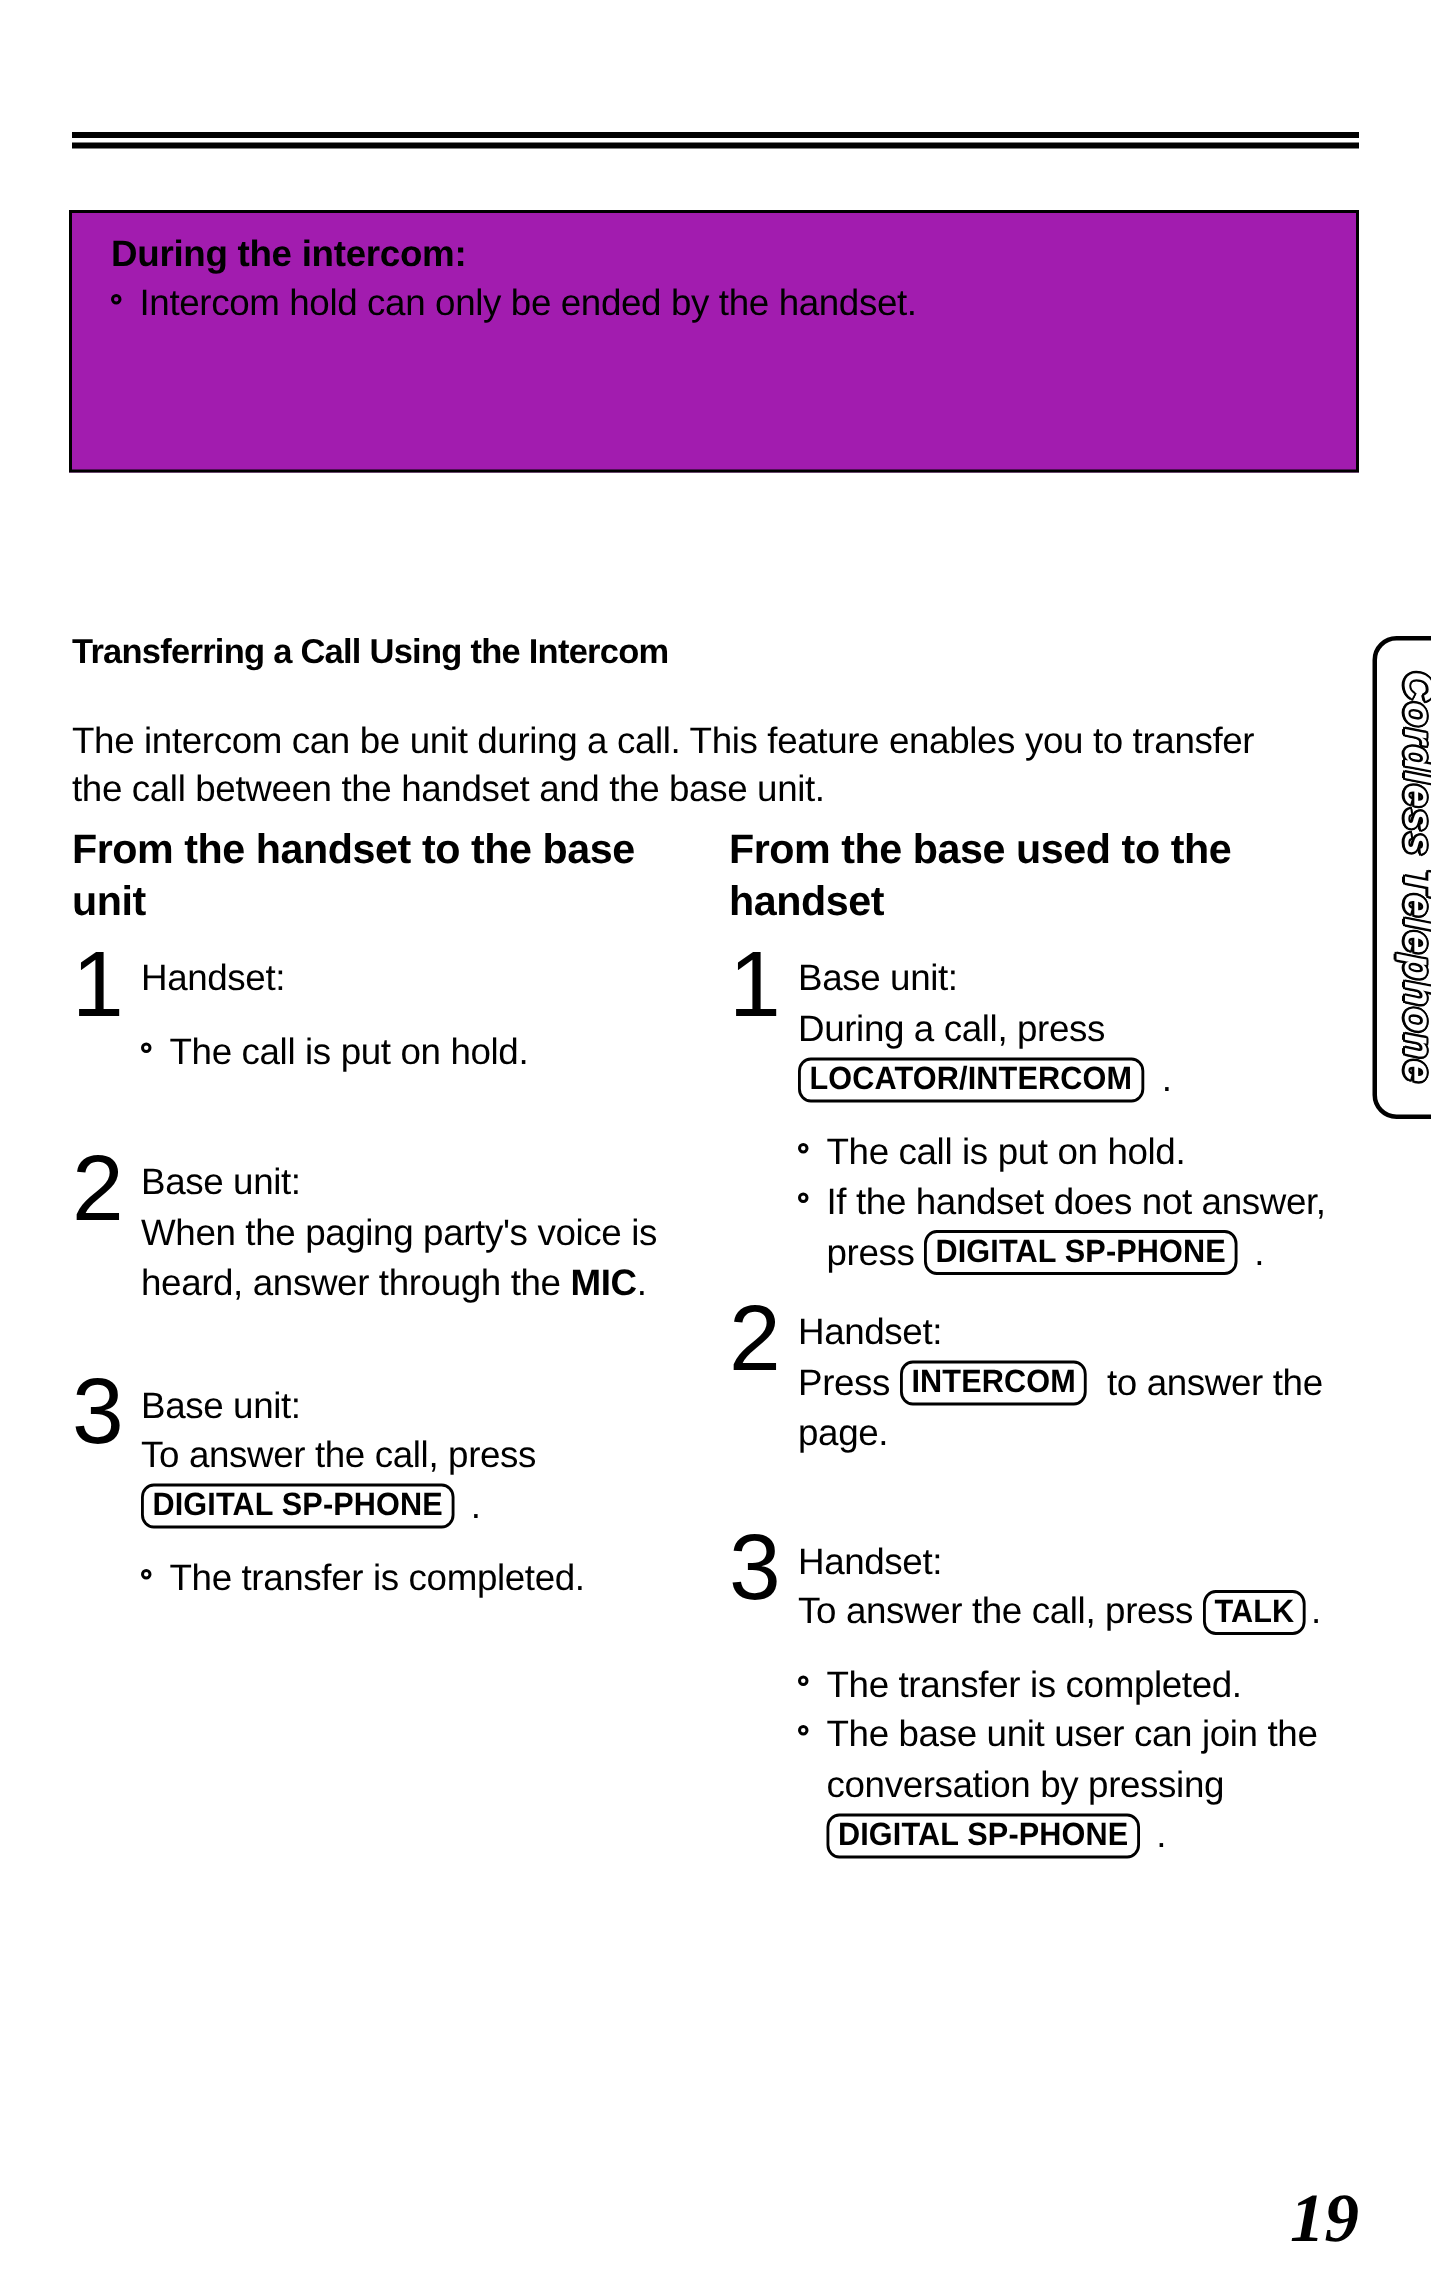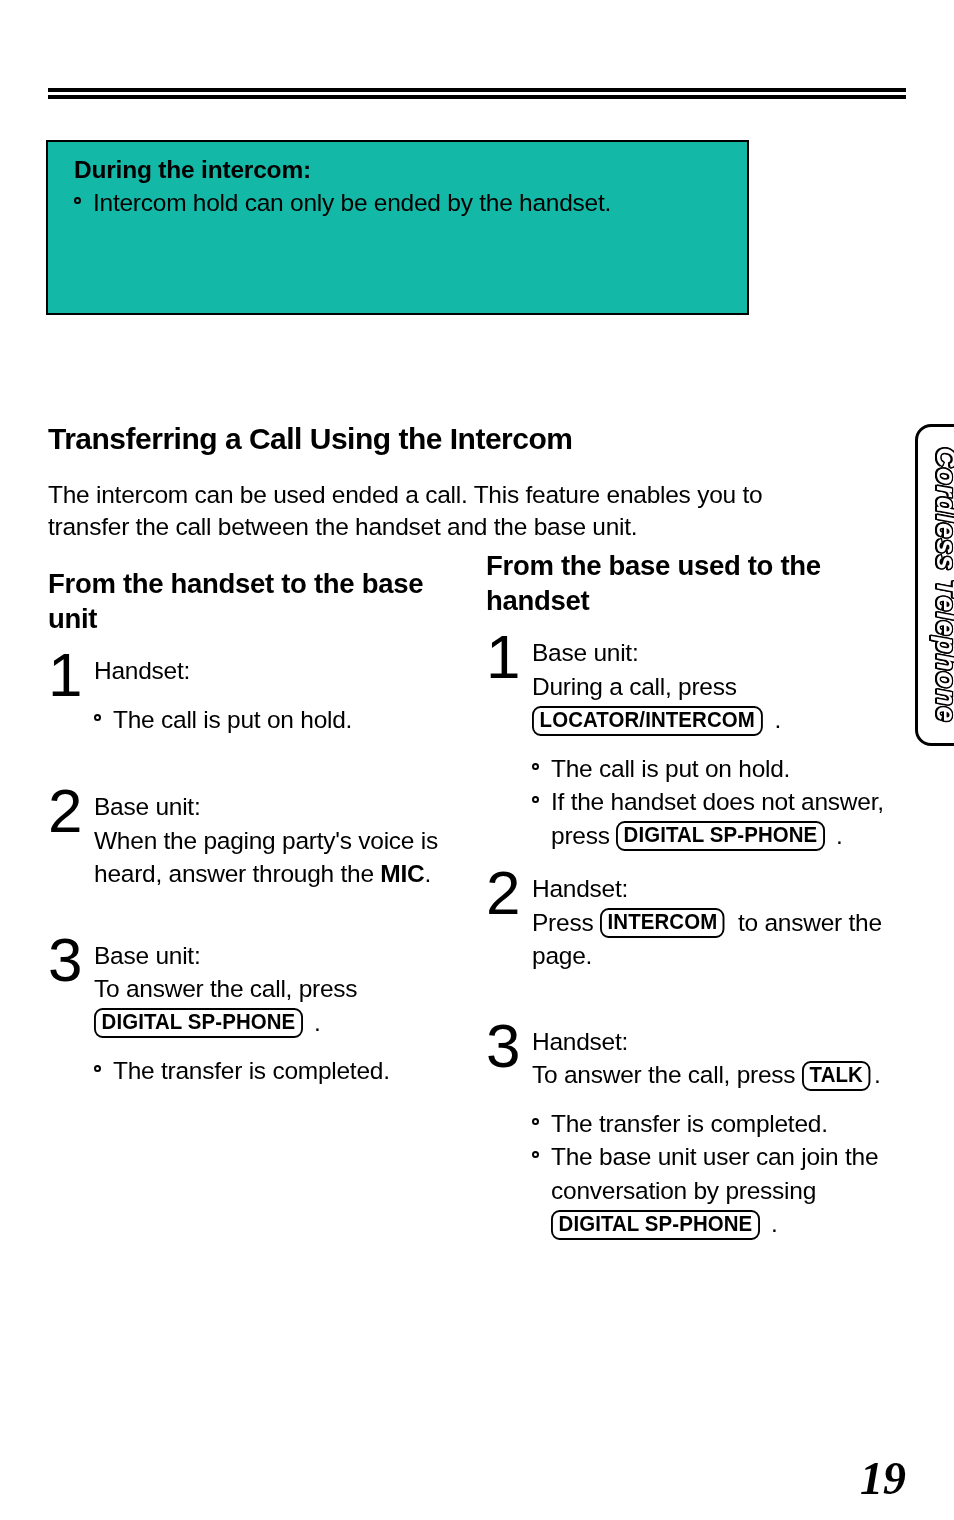--- a/index.html
+++ b/index.html
@@ -32,25 +32,25 @@
     border-bottom: 4px solid #000;
     box-sizing: border-box;
     background: #fff;
   }
 
   
   .note-box {
     position: absolute;
     left: 46px;
     top: 140px;
-    width: 703px;
+    width: 860px;
     height: 175px;
     border: 2px solid #000;
     box-sizing: border-box;
-    background: #14b8a6;
+    background: #a21caf;
   }
   .note-inner {
     padding: 12px 14px 0 26px;
   }
   .note-title {
     font-weight: bold;
     font-size: 24.5px;
     line-height: 31px;
     letter-spacing: -0.2px;
   }
@@ -106,42 +106,42 @@
     transform-origin: left center;
   }
 
   
   .main-heading {
     position: absolute;
     left: 48px;
     top: 398px;
     width: 860px;
     font-weight: bold;
-    font-size: 30px;
+    font-size: 23px;
     line-height: 42px;
     letter-spacing: -0.5px;
   }
 
   .intro {
     position: absolute;
     left: 48px;
     top: 454px;
     width: 800px;
     font-size: 24.5px;
     line-height: 32px;
     letter-spacing: -0.25px;
   }
 
   
   .col {
     position: absolute;
     top: 548px;
     width: 420px;
   }
-  .col-left  { left: 48px; margin-top: 18px; }
+  .col-left  { left: 48px; }
   .col-right { left: 486px; }
 
   .col-heading {
     font-weight: bold;
     font-size: 27.5px;
     line-height: 35px;
     letter-spacing: -0.3px;
     margin: 0 0 18px 0;
   }
 
@@ -248,21 +248,21 @@
   <div class="note-box">
     <div class="note-inner">
       <div class="note-title">During the intercom:</div>
       <ul class="note-list" id="note-list">
           <li><span class="bullet"></span><span>Intercom hold can only be ended by the handset.</span></li>
         </ul>
     </div>
   </div>
 
   <h1 class="main-heading">Transferring a Call Using the Intercom</h1>
-  <p class="intro">The intercom can be used ended a call. This feature enables you to transfer the call between the handset and the base unit.</p>
+  <p class="intro">The intercom can be unit during a call. This feature enables you to transfer the call between the handset and the base unit.</p>
 
   <div class="col col-left">
     <h2 class="col-heading">From the handset to the base unit</h2>
     <div id="left-steps">
         <div class="step">
           <div class="step-num">1</div>
           <div class="step-body">
             <div>Handset:</div>
             <ul class="sub-list">
               <li><span class="bullet"></span><span>The call is put on hold.</span></li>

